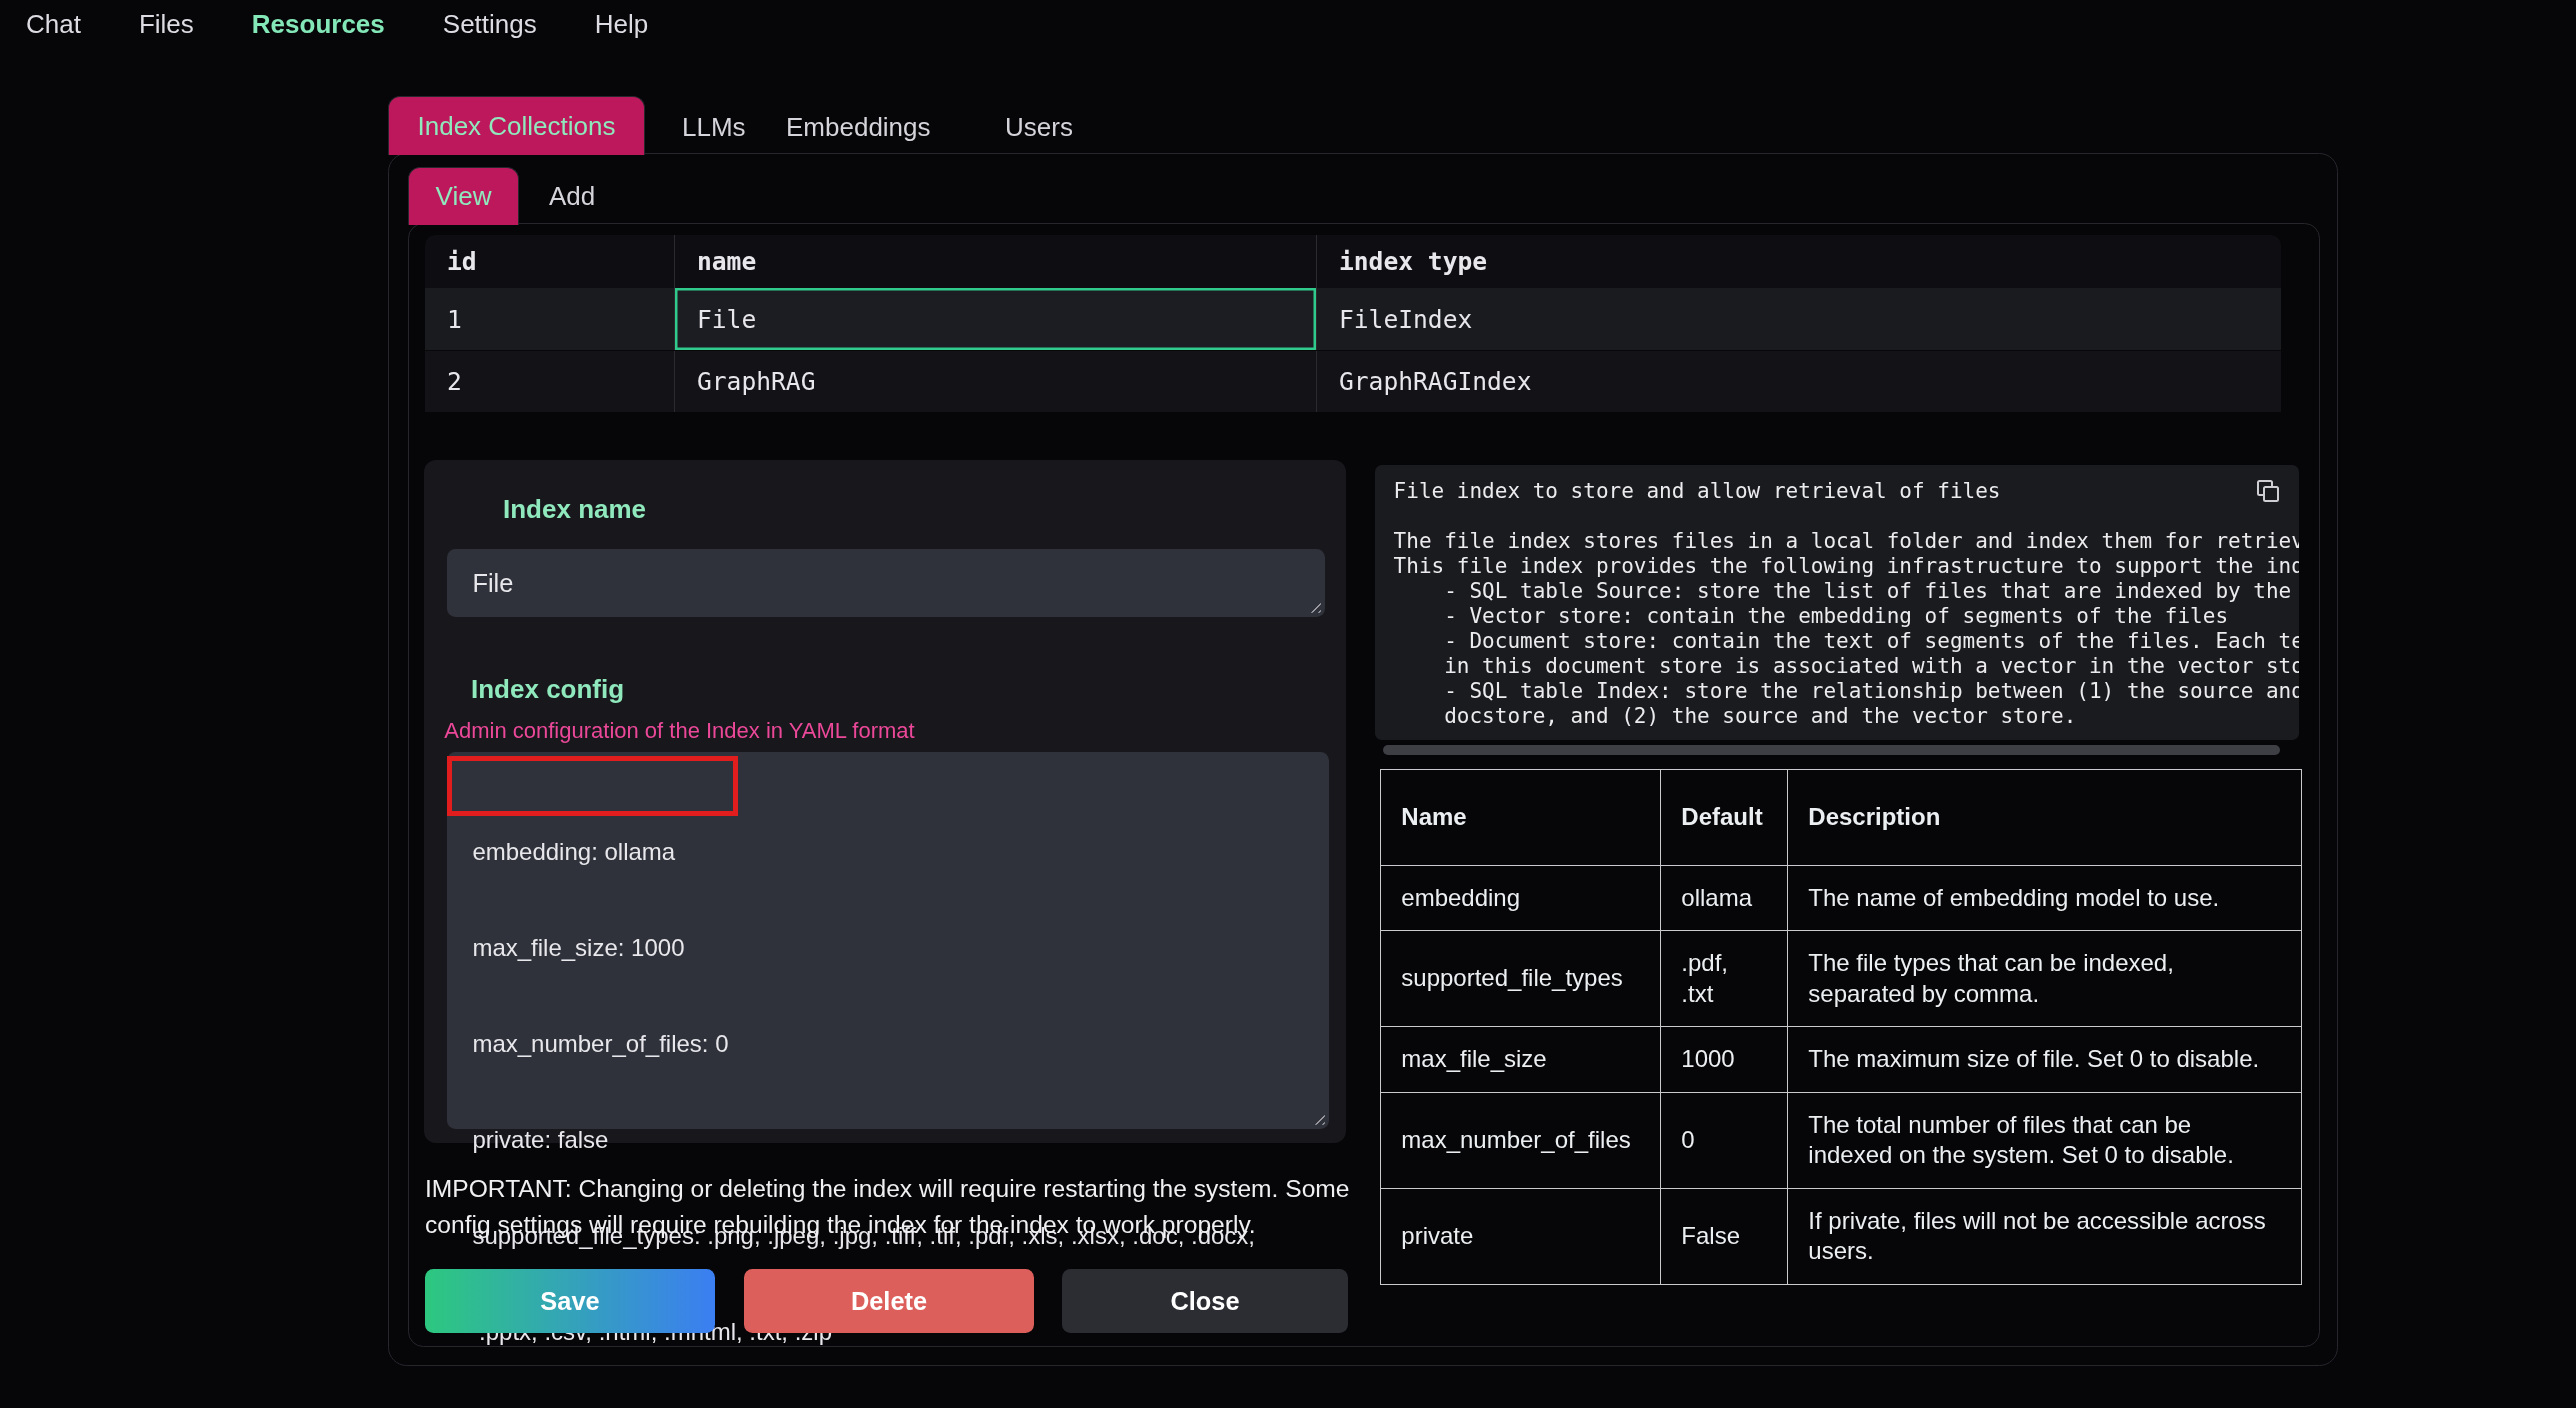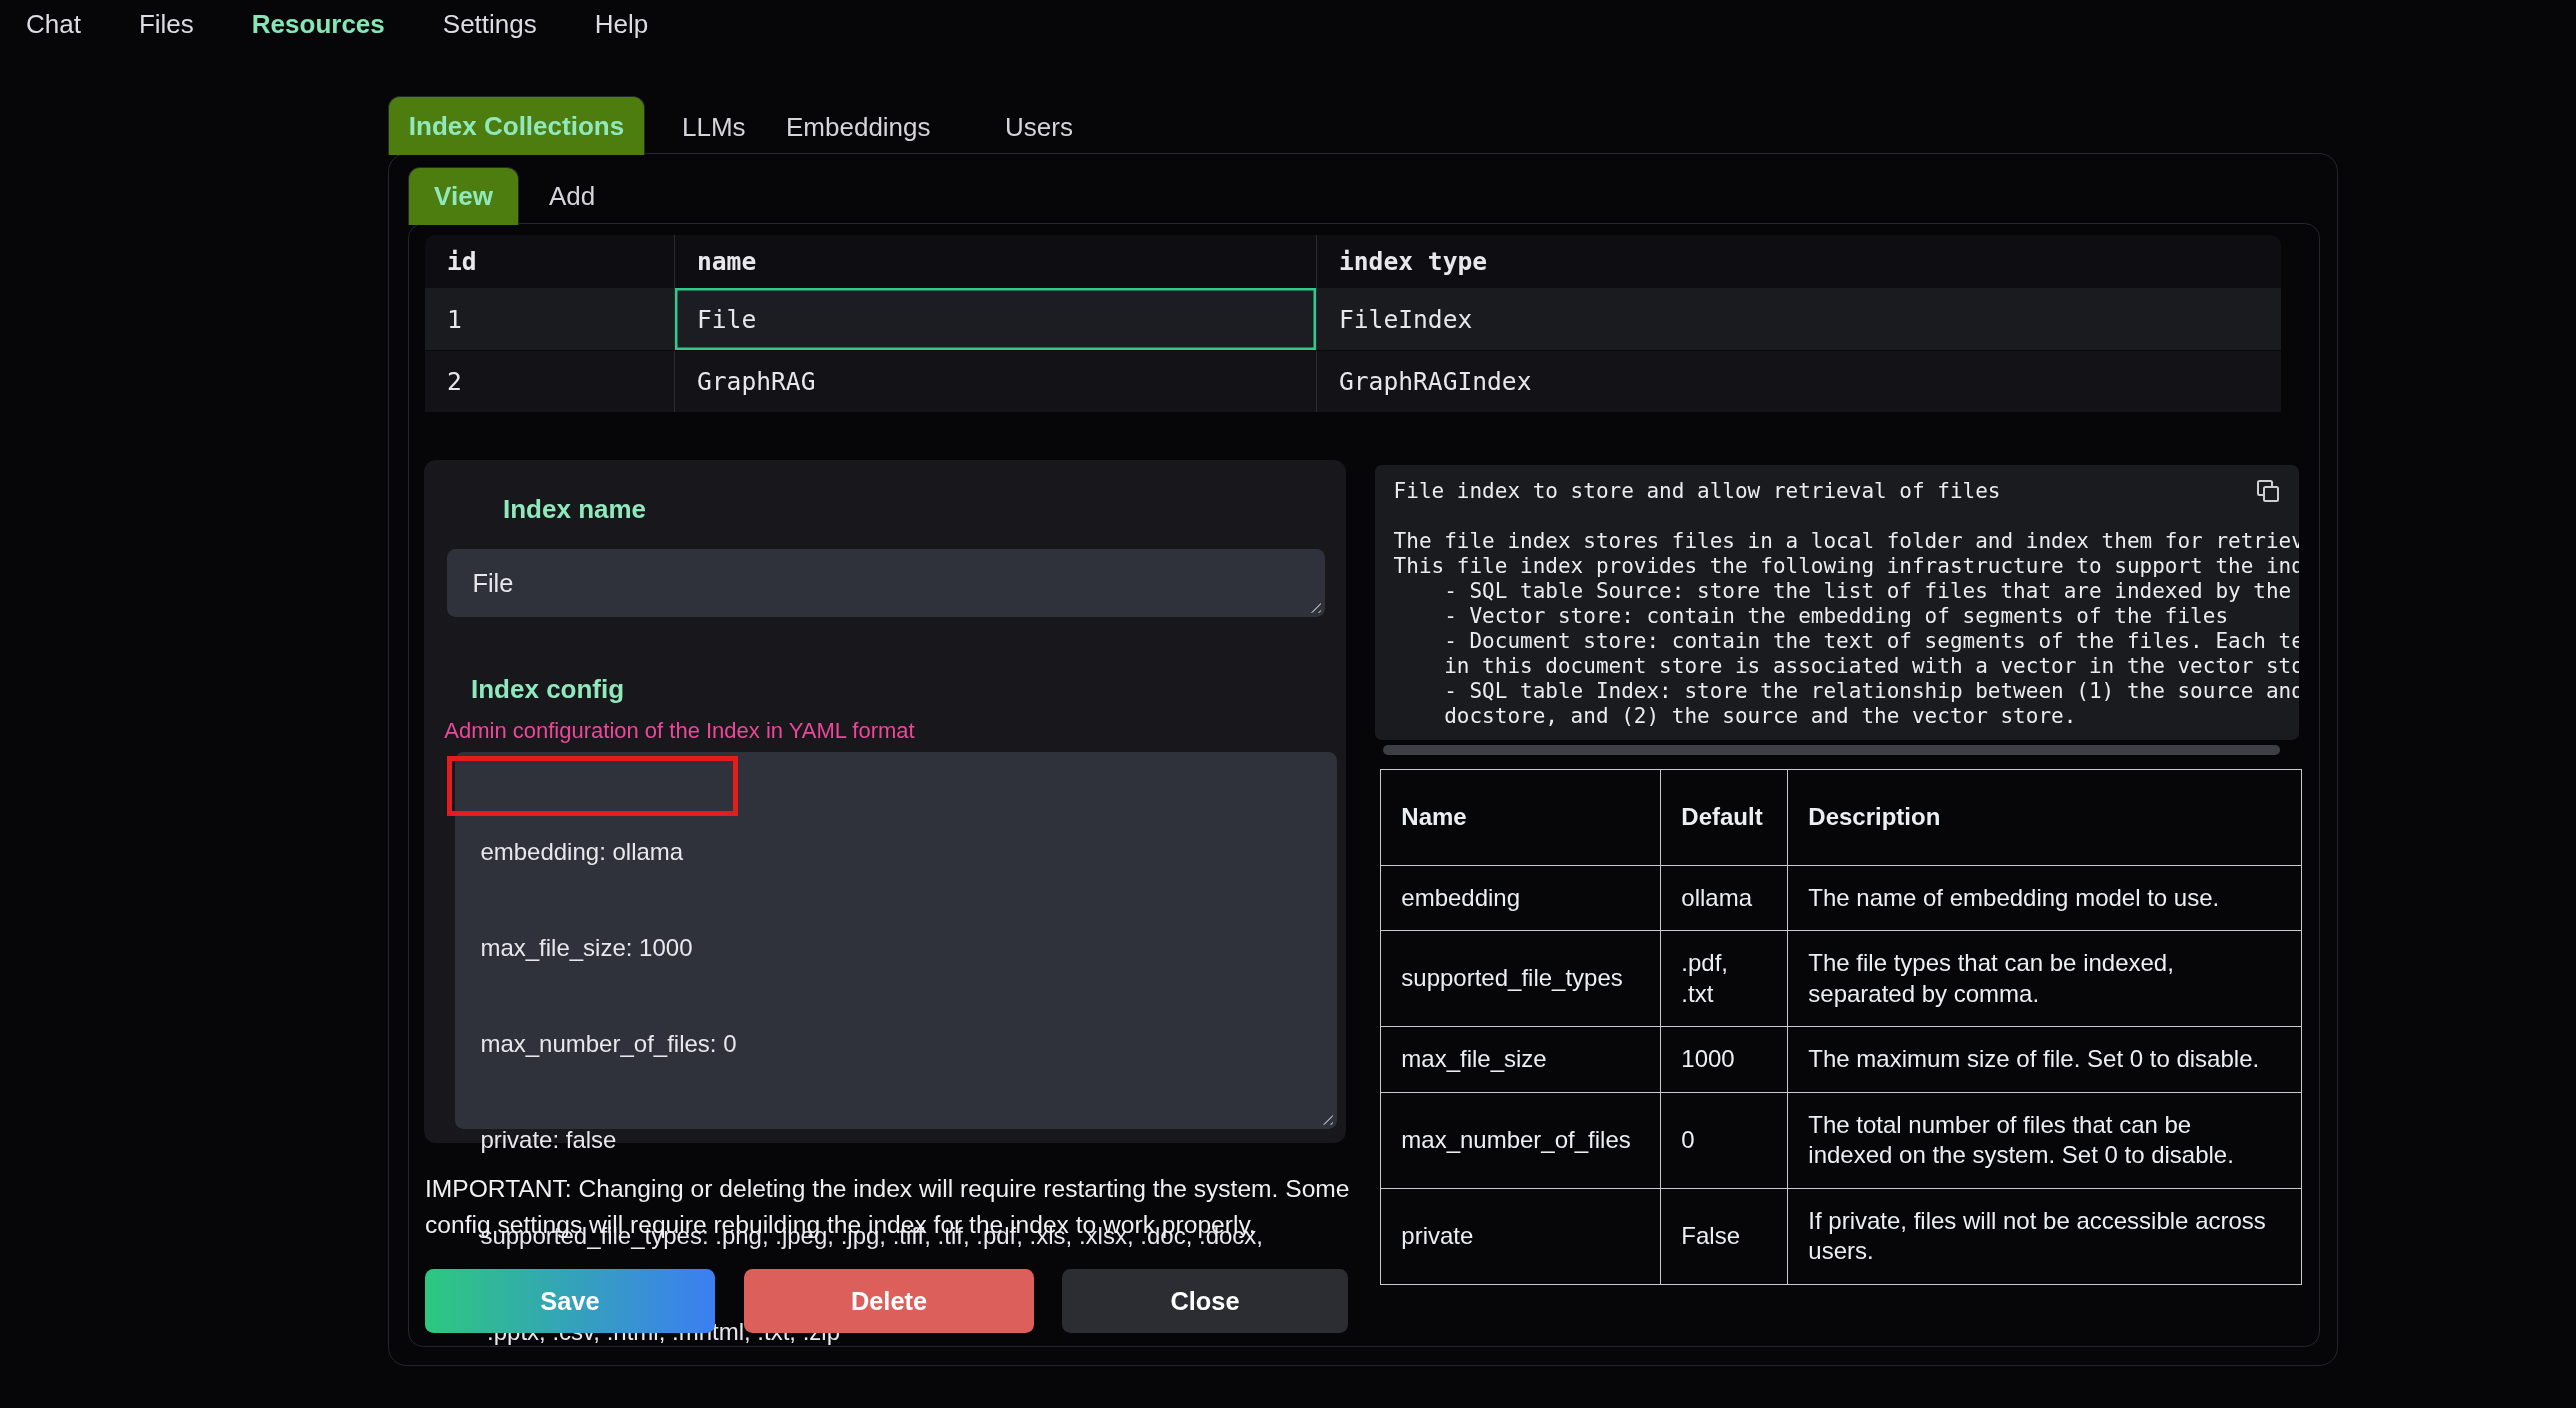--- a/index.html
+++ b/index.html
@@ -9,24 +9,24 @@
 
   
   .topnav { position:absolute; left:26px; top:8.5px; display:flex; gap:58px;
             font-size:26px; color:#dcdce2; }
   .topnav .nav-item { cursor:pointer; }
   .topnav .nav-item.active { color:#84e7b8; font-weight:700; }
 
   
   .outer-panel { position:absolute; left:388px; top:153px; width:1950px; height:1213px;
                  border:0.8px solid #26262c; border-radius:18.6px; }
-  .tab-active-box { position:absolute; background:#4d7c0f; border:0.8px solid #26262c;
+  .tab-active-box { position:absolute; background:#be185d; border:0.8px solid #26262c;
                     border-bottom:none; border-radius:12px 12px 0 0; z-index:3;
                     display:flex; align-items:center; justify-content:center;
-                    color:#8fe9bd; font-weight:700; cursor:pointer; }
+                    color:#8fe9bd; font-weight:400; cursor:pointer; }
   .tab1 { left:388px; top:96px; width:257px; height:59px; font-size:26px; }
   .tab-label { position:absolute; font-size:26px; color:#d4d4da; cursor:pointer; }
   .tl-llms  { left:682px;  top:112px; }
   .tl-emb   { left:786px;  top:112px; }
   .tl-users { left:1005px; top:112px; }
 
   
   .inner-panel { position:absolute; left:408px; top:223px; width:1912px; height:1124px;
                  border:0.8px solid #26262c; border-radius:15.3px; }
   .tab2 { left:408px; top:167px; width:111px; height:58px; font-size:26px; }
@@ -50,21 +50,21 @@
   .card { position:absolute; left:424px; top:460px; width:922px; height:683px;
           background:#18181c; border-radius:12px; }
   .field-label { position:absolute; left:47px; font-size:26px; font-weight:700; color:#8fe9bd; }
   .lbl-name   { top:34px;margin-left:32px; }
   .lbl-config { top:214px; }
   .field-info { position:absolute; left:20.3px; top:258px; font-size:22px; color:#ec4899; }
   .textfield { position:absolute; background:#2f323a; border-radius:8.5px; }
   .tf-name { left:23px; top:89px; width:878px; height:68px;
              display:flex; align-items:center; padding-left:25.4px; font-size:25.4px; }
   .tf-yaml { left:23px; top:292px; width:882px; height:377px;
-             padding:20.3px 0 0 25.4px; font-size:24px; line-height:32px; white-space:pre;margin-left:8px; }
+             padding:20.3px 0 0 25.4px; font-size:24px; line-height:32px; white-space:pre; }
   .resize-h { position:absolute; right:4.2px; bottom:4.2px; width:14.4px; height:14.4px;
               background:repeating-linear-gradient(135deg, transparent 0 3.4px, #9a9aa0 3.4px 5.1px);
               clip-path:polygon(100% 0, 100% 100%, 0 100%); cursor:nwse-resize; }
 
   
   .red-box { position:absolute; left:447px; top:756px; width:291px; height:60px;
              border:5.1px solid #e21d1d; z-index:6; pointer-events:none; }
 
   
   .warning { position:absolute; left:425px; top:1171px; width:941px;

